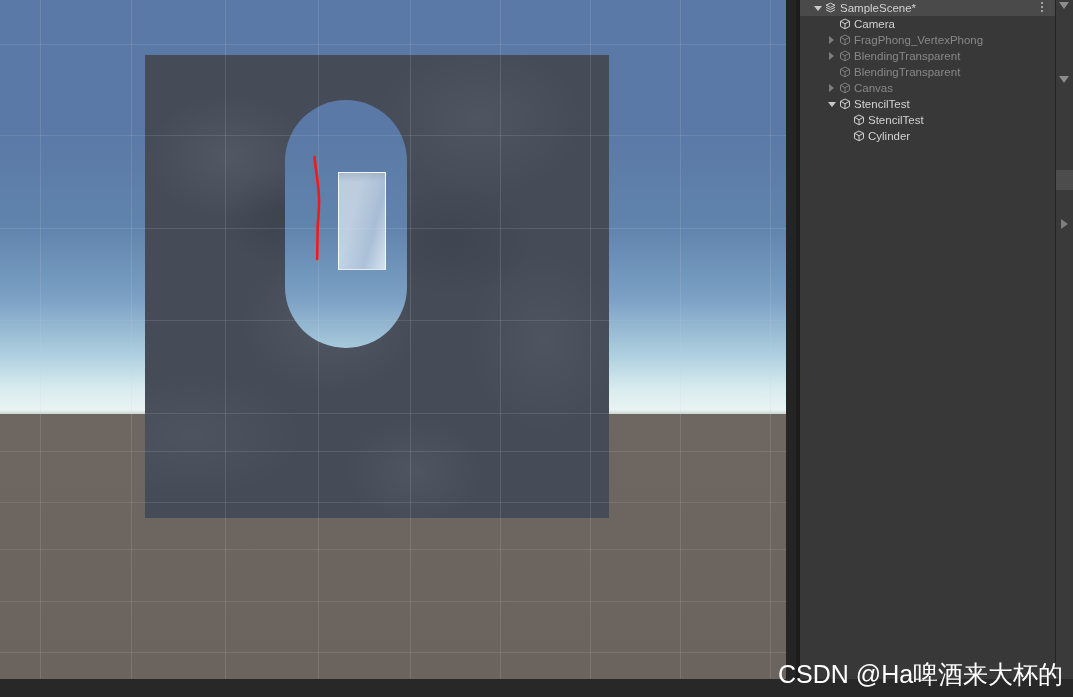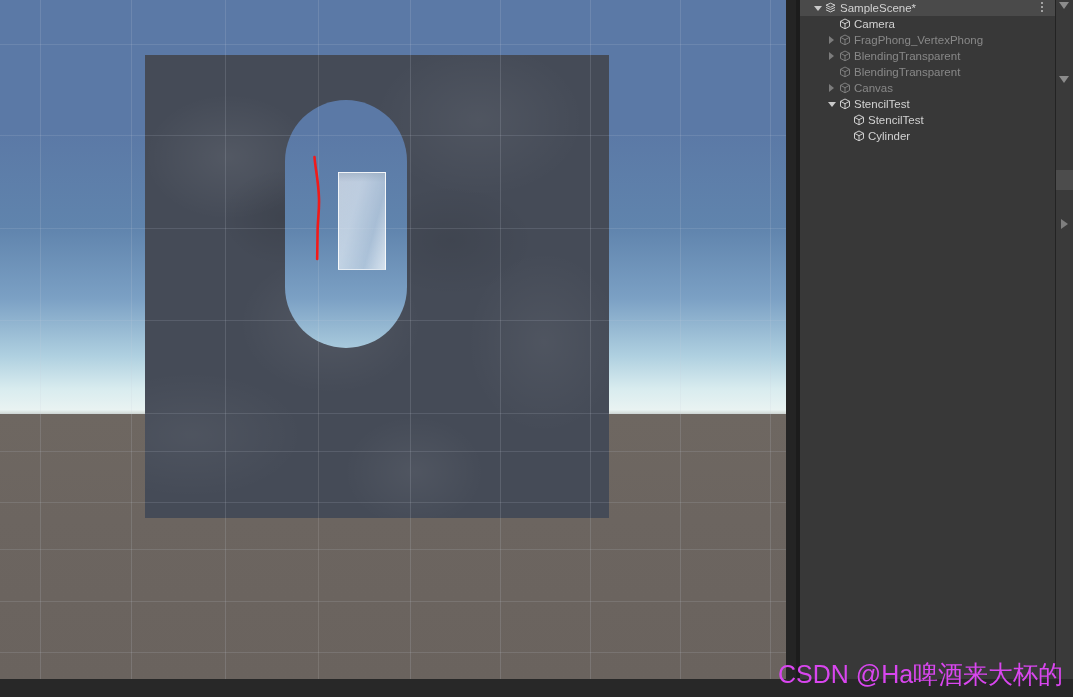--- a/index.html
+++ b/index.html
@@ -102,21 +102,21 @@
   .rail-tri-d { position:absolute; left:4px; width:0;height:0;
     border-top:7px solid #8c8c8c; border-left:5px solid transparent; border-right:5px solid transparent; }
   .rail-tri-r { position:absolute; left:6px; width:0;height:0;
     border-left:7px solid #7e7e7e; border-top:5px solid transparent; border-bottom:5px solid transparent; }
   #rail-hl { position:absolute; left:1px; top:170px; width:17px; height:20px; background:#4c4c4c; }
 
   
   #bottom-bar { position:absolute; left:0; top:679px; width:1073px; height:18px; background:#282828; }
 
   
-  #watermark { position:absolute; left:778px; top:658px; font-size:25px; color:#d946ef;
+  #watermark { position:absolute; left:778px; top:658px; font-size:25px; color:#ffffff;
     font-family:"Liberation Sans", sans-serif; white-space:nowrap; letter-spacing:0px; }
 </style>
 </head>
 <body>
 
 <div id="app">
 
   <div id="scene-view">
 
     <div class="sky"></div>

